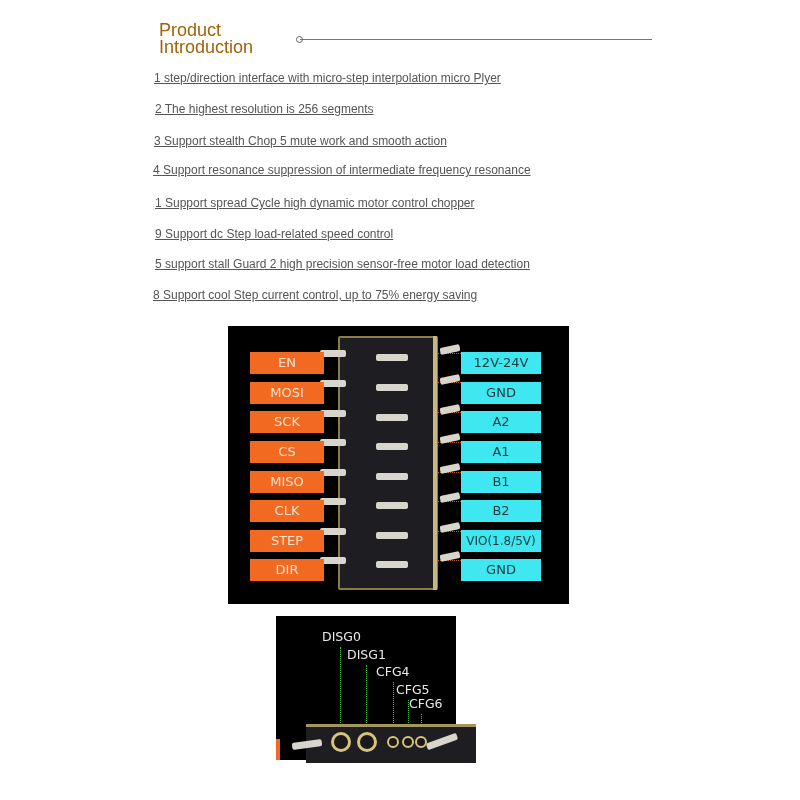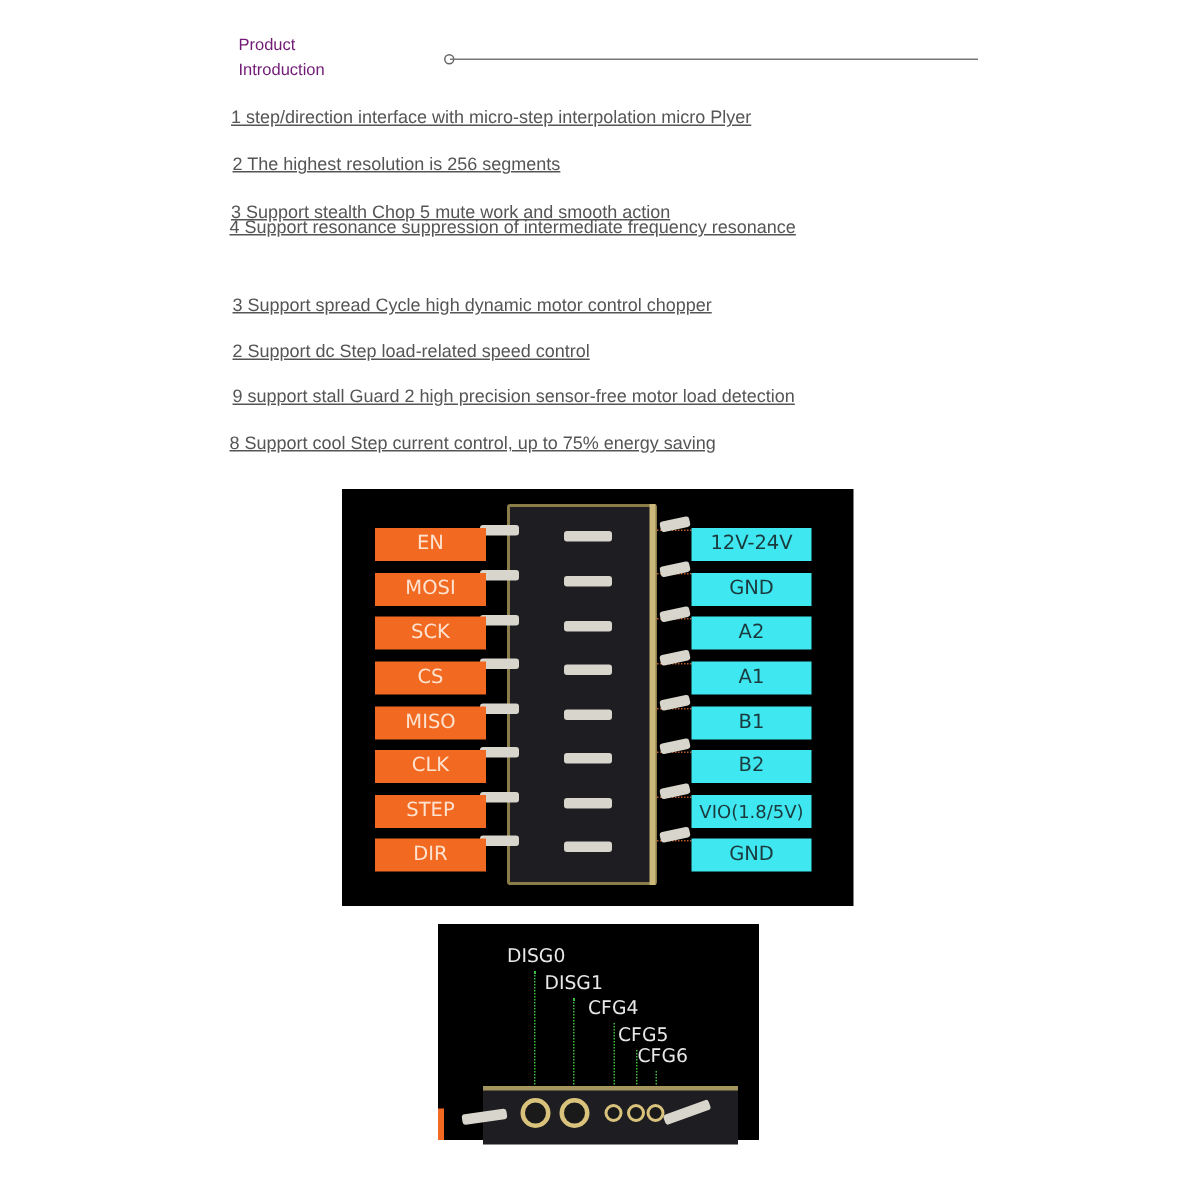--- a/index.html
+++ b/index.html
@@ -1,29 +1,29 @@
 <!DOCTYPE html>
 <html><head>
 <meta charset="utf-8">
 <style>
   html, body { margin:0; padding:0; background:#ffffff; }
   body { width:800px; height:800px; position:relative; overflow:hidden; font-family:"Liberation Sans", sans-serif; }
-  .title { position:absolute; left:159px; top:22px; font-size:11px; line-height:17px; color:#701a75; }
+  .title { position:absolute; left:159px; top:22px; font-size:18px; line-height:17px; color:#a16207; }
   .title-rule { position:absolute; left:300px; top:39px; width:352px; height:1px; background:#777; }
   .title-dot { position:absolute; left:296px; top:36px; width:5px; height:5px; border:1px solid #666; border-radius:50%; background:#fff; }
   .feat { position:absolute; font-size:12px; color:#555; white-space:nowrap;text-decoration:underline; }
   .panel { position:absolute; left:228px; top:326px; width:341px; height:278px; background:#000; }
   .lbl { position:absolute; height:22px; font-size:13px; line-height:22px; text-align:center; font-family:"DejaVu Sans", sans-serif; }
   .lbl.l { left:22px; width:74px; background:#f26a22; color:#fde2cf; }
   .lbl.r { left:233px; width:80px; background:#3fe7f0; color:#1a3a3d; }
   .board { position:absolute; left:110px; top:10px; width:96px; height:250px; background:#1d1d22; border:2px solid #8a7d4a; border-radius:2px; }
   .board-edge { position:absolute; left:205px; top:10px; width:4px; height:254px; background:#c9b87a; }
   .pin { position:absolute; width:26px; height:7px; background:#d8d6cc; border-radius:2px; }
   .trace { position:absolute; height:0; border-top:1px dotted; }
-  .panel2 { position:absolute; left:292px; top:616px; width:214px; height:144px; background:#000; }
+  .panel2 { position:absolute; left:276px; top:616px; width:180px; height:144px; background:#000; }
   .cfg { position:absolute; font-size:12.5px; color:#e8e8e8; font-family:"DejaVu Sans", sans-serif; }
   .vline { position:absolute; width:0; border-left:1px dotted #3cbf3c; }
   .pad { position:absolute; border-radius:50%; background:#1a1a1a; }
   .pad.big { width:14px; height:14px; border:3px solid #d9c27c; }
   .pad.sm { width:8px; height:8px; border:2px solid #d9c27c; }
   .board2 { position:absolute; left:30px; top:108px; width:170px; height:36px; background:#1d1d22; border-top:3px solid #a59660; }
 </style>
 </head>
 <body>
 
@@ -33,24 +33,24 @@
     <div>Introduction</div>
   </div>
   <div class="title-dot"></div>
   <div class="title-rule"></div>
 </div>
 
 <div>
   <div class="feat" style="left:154px;top:71px">1 step/direction interface with micro-step interpolation micro Plyer</div>
   <div class="feat" style="left:155px;top:102px">2 The highest resolution is 256 segments</div>
   <div class="feat" style="left:154px;top:134px">3 Support stealth Chop 5 mute work and smooth action</div>
-  <div class="feat" style="left:153px;top:144px">4 Support resonance suppression of intermediate frequency resonance</div>
-  <div class="feat" style="left:155px;top:196px">3 Support spread Cycle high dynamic motor control chopper</div>
-  <div class="feat" style="left:155px;top:227px">2 Support dc Step load-related speed control</div>
-  <div class="feat" style="left:155px;top:257px">9 support stall Guard 2 high precision sensor-free motor load detection</div>
+  <div class="feat" style="left:153px;top:163px">4 Support resonance suppression of intermediate frequency resonance</div>
+  <div class="feat" style="left:155px;top:196px">1 Support spread Cycle high dynamic motor control chopper</div>
+  <div class="feat" style="left:155px;top:227px">9 Support dc Step load-related speed control</div>
+  <div class="feat" style="left:155px;top:257px">5 support stall Guard 2 high precision sensor-free motor load detection</div>
   <div class="feat" style="left:153px;top:288px">8 Support cool Step current control, up to 75% energy saving</div>
 </div>
 
 <div class="panel">
 
   <div class="trace" style="left:96px;top:27px;width:137px;border-color:#b55a2a"></div>
   <div class="trace" style="left:96px;top:56px;width:137px;border-color:#b55a2a"></div>
   <div class="trace" style="left:96px;top:86px;width:137px;border-color:#b55a2a"></div>
   <div class="trace" style="left:96px;top:116px;width:137px;border-color:#b55a2a"></div>
   <div class="trace" style="left:96px;top:146px;width:137px;border-color:#b55a2a"></div>

